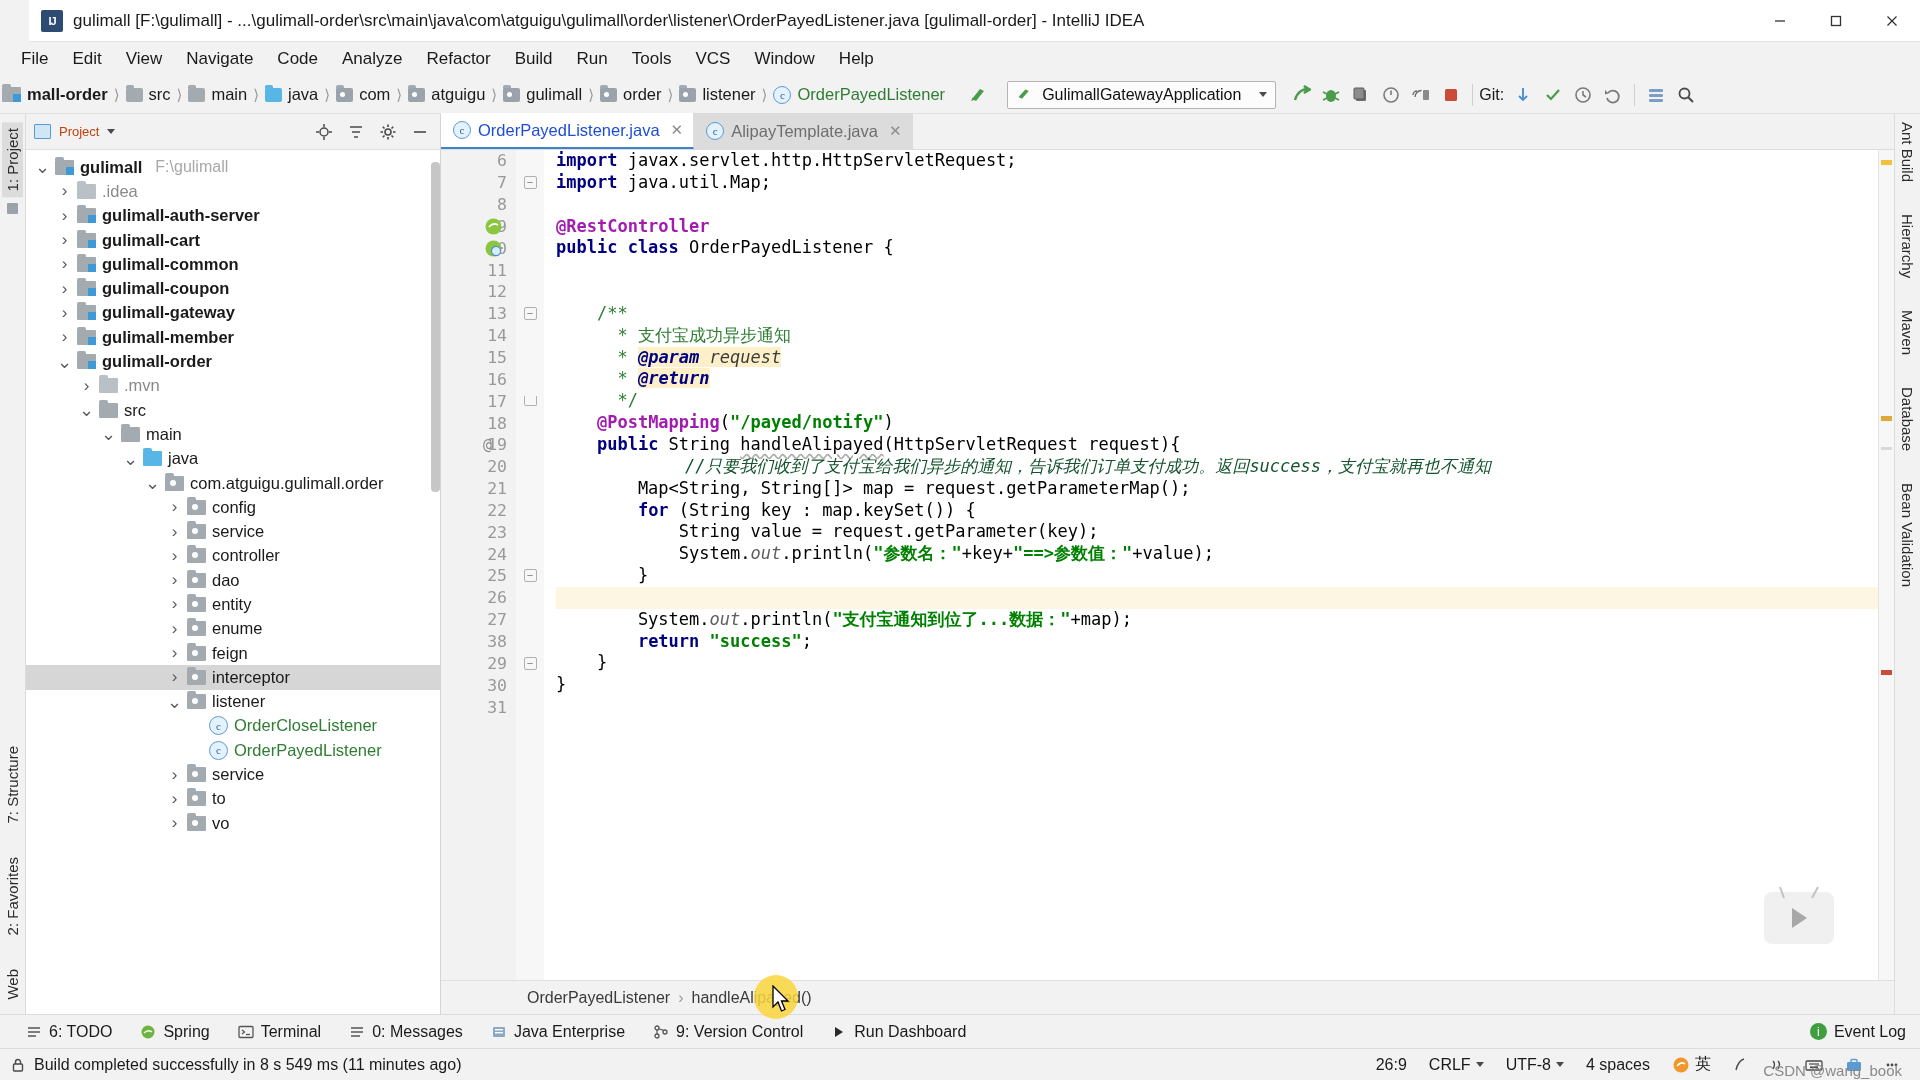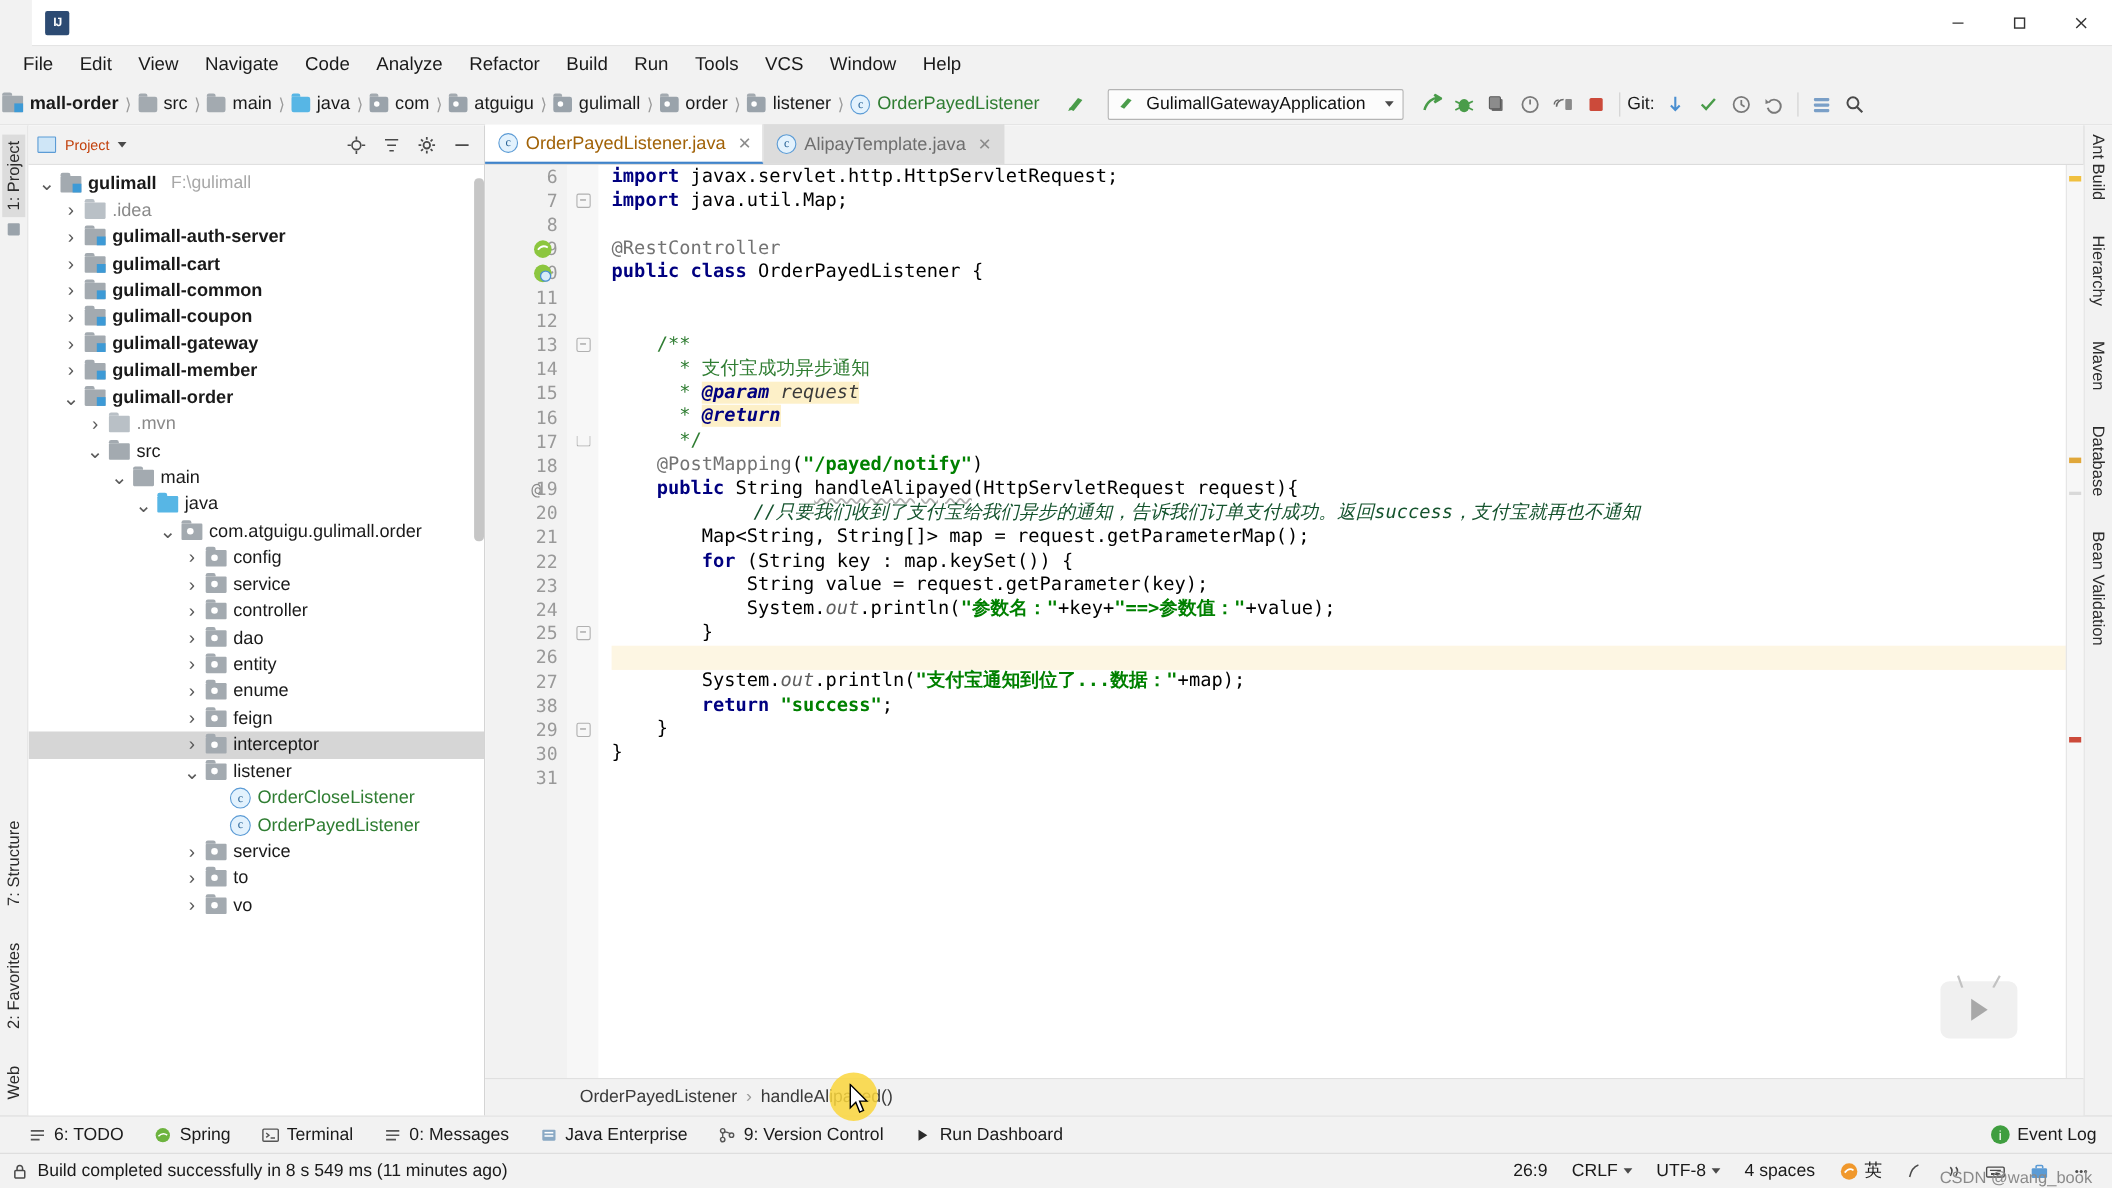--- a/index.html
+++ b/index.html
@@ -145,21 +145,21 @@
   .tree-sb{position:absolute;right:0;top:12px;width:9px;height:330px;background:#c6c6c6;border-radius:4px;}
 
   
   .editor{flex:1;display:flex;flex-direction:column;min-width:0;background:#fff;}
   .tabs{height:36px;flex:0 0 36px;display:flex;align-items:flex-end;background:#f2f2f2;border-bottom:1px solid #dcdcdc;}
   .tab{
     height:36px;display:flex;align-items:center;gap:7px;padding:0 10px 0 12px;
     font-size:16.5px;white-space:nowrap;border-right:1px solid #dcdcdc;
   }
   .tab.active{background:#ffffff;border-bottom:2px solid #4083c9;}
-  .tab.active .tname{color:#a16207;}
+  .tab.active .tname{color:#1d4ed8;}
   .tab.inactive{background:#dcdcdc;}
   .tab.inactive .tname{color:#6e6e6e;}
   .tab .x{color:#8c8c8c;font-size:15px;margin-left:4px;}
 
   .code-area{flex:1;display:flex;min-height:0;position:relative;background:#fff;overflow:hidden;}
   .gutter{
     width:75px;flex:0 0 75px;background:#f2f2f2;border-right:0;position:relative;
     font-family:"DejaVu Sans Mono", monospace;font-size:16.5px;color:#999999;
   }
   .gline{height:21.85px;display:flex;align-items:center;justify-content:flex-end;padding-right:9px;position:relative;}
@@ -175,21 +175,21 @@
   .fbox.bot{border-top:none;height:10px;border-radius:0 0 2px 2px;}
 
   .codetext{
     flex:1;min-width:0;position:relative;overflow:hidden;
     font-family:"DejaVu Sans Mono", monospace;font-size:17px;white-space:pre;
     padding-left:12px;
   }
   .cline{height:21.85px;line-height:21.85px;white-space:pre;}
   .cline.hl{background:#fdf6e3;}
   .kw{color:#000080;font-weight:bold;}
-  .ann{color:#737373;}
+  .ann{color:#a21caf;font-weight:bold;}
   .str{color:#008000;font-weight:bold;}
   .cmt{color:#14532d;font-style:italic;margin-left:47px;}
   .jd{color:#2f7d32;}
   .jdtag{color:#000080;font-weight:bold;font-style:italic;background:#fdf0c8;}
   .jdval{color:#3b3b3b;font-style:italic;background:#fdf0c8;}
   .fld-it{font-style:italic;color:#5f5f5f;}
   .err{ text-decoration: underline wavy #b0b0b0; text-underline-offset:3px;}
 
   
   .ovr{
@@ -243,20 +243,21 @@
 </style>
 </head>
 <body>
 
 <div class="win">
 
   <div class="titlebar">
     <div class="title-ico">
       <span>IJ</span>
     </div>
+    <div class="title-text">gulimall [F:\gulimall] - ...\gulimall-order\src\main\java\com\atguigu\gulimall\order\listener\OrderPayedListener.java [gulimall-order] - IntelliJ IDEA</div>
     <div class="title-spacer"></div>
     <div class="win-btns">
       <div class="win-btn">
         <svg width="16" height="16" viewBox="0 0 16 16">
             <line x1="3" y1="8" x2="13" y2="8" stroke="#333" stroke-width="1.3"></line>
           </svg>
       </div>
       <div class="win-btn">
         <svg width="16" height="16" viewBox="0 0 16 16">
             <rect x="3.5" y="3.5" width="9" height="9" fill="none" stroke="#333" stroke-width="1.3"></rect>

